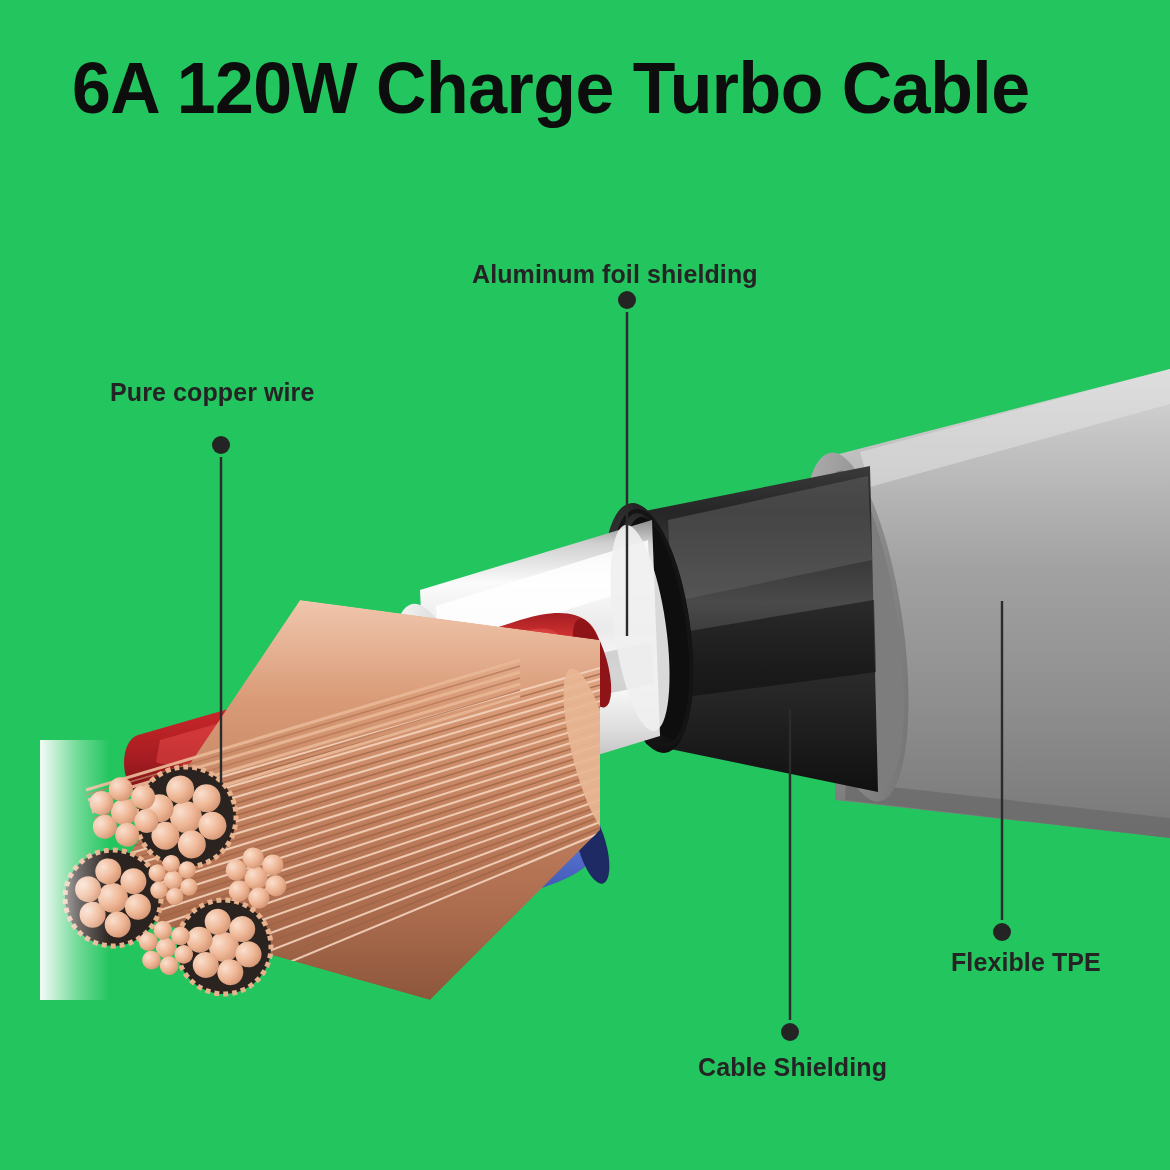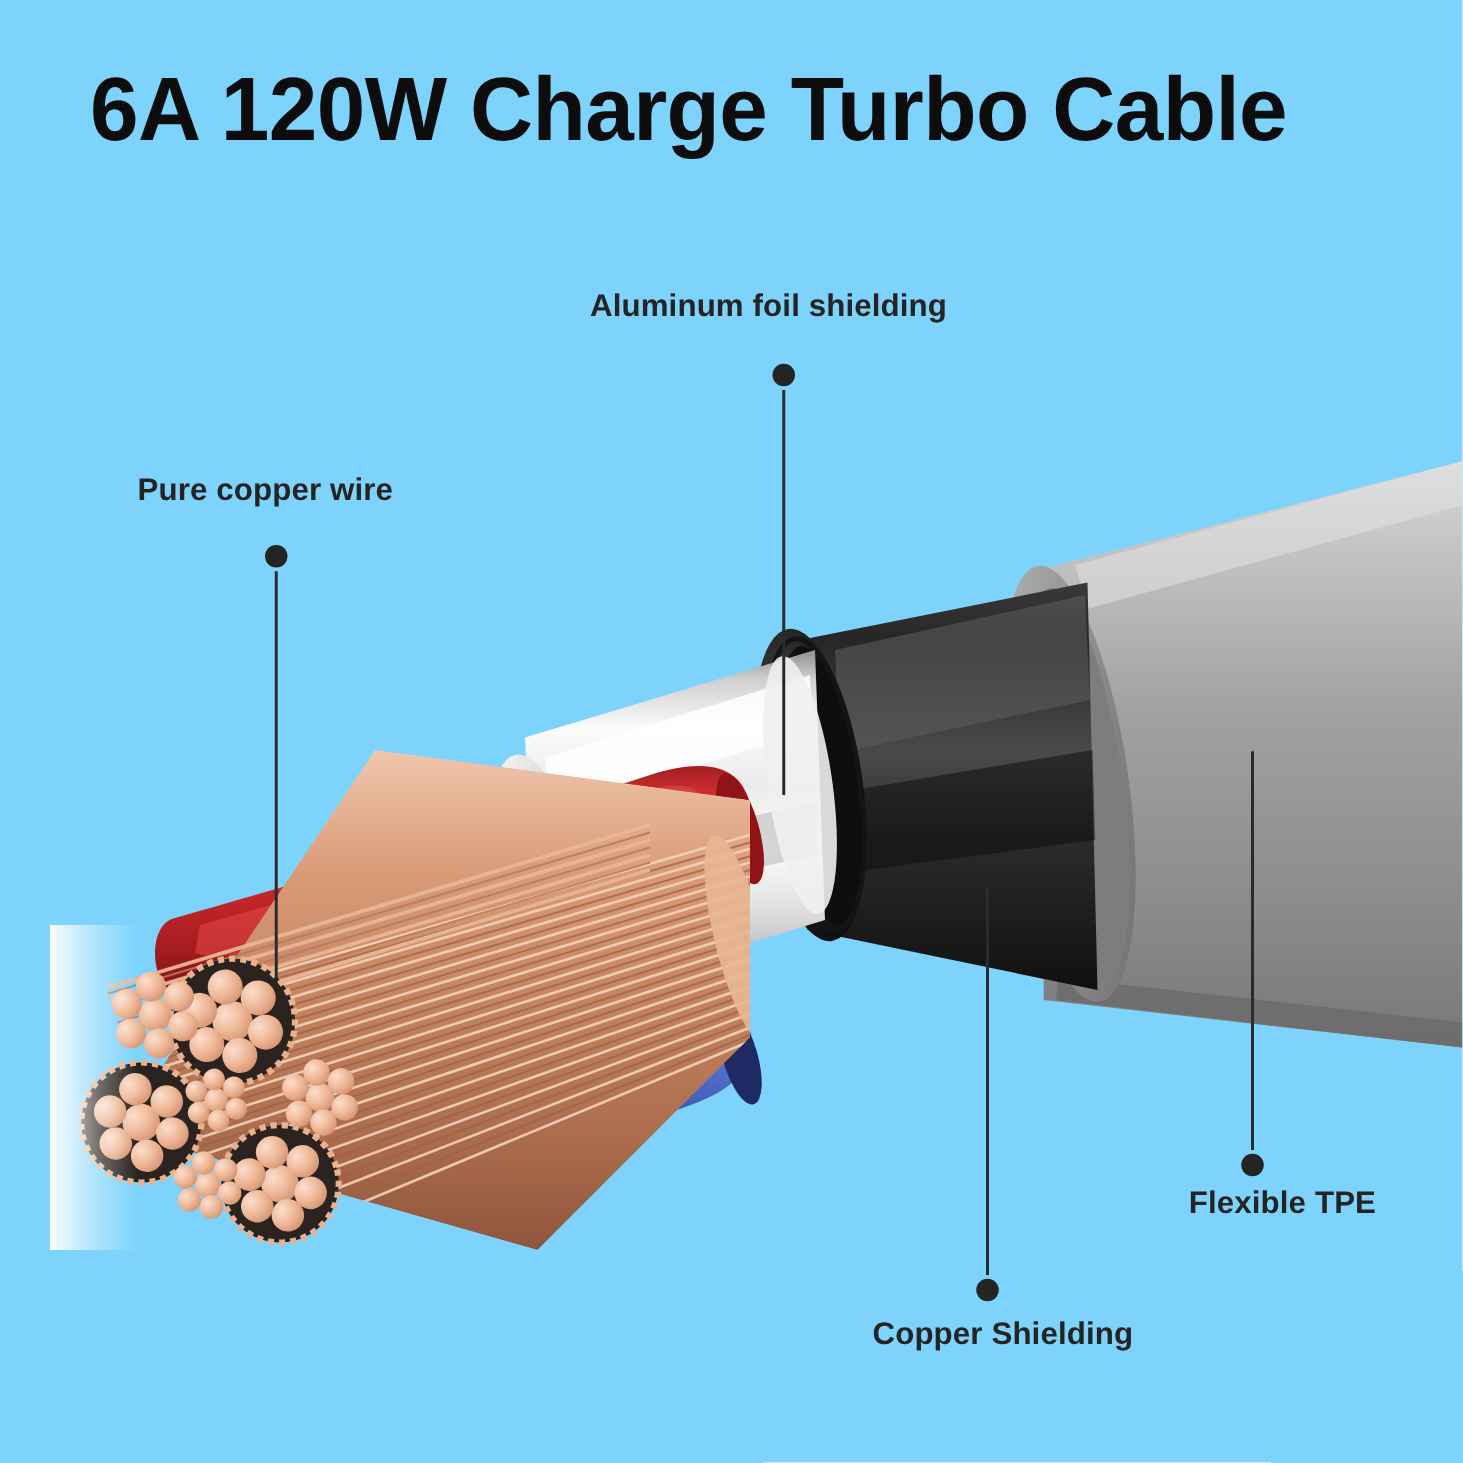--- a/index.html
+++ b/index.html
@@ -14,21 +14,21 @@
     overflow: hidden;
     font-family: "Liberation Sans", sans-serif;
     -webkit-font-smoothing: antialiased;
   }
 
   #stage {
     position: absolute;
     left: 0; top: 0;
     width: 1170px;
     height: 1170px;
-    background: #7dd3fc;
+    background: #22c55e;
   }
 
   
   .title {
     position: absolute;
     left: 72px;
     top: 48px;
     width: 1040px;
     font-size: 72px;
     line-height: 80px;
@@ -43,21 +43,21 @@
 
   
   .label {
     position: absolute;
     font-size: 25px;
     font-weight: 700;
     color: #242424;
     letter-spacing: 0.1px;
     white-space: nowrap;
   }
-  .label-alum  { left: 472px; top: 231px; }
+  .label-alum  { left: 472px; top: 260px; }
   .label-pure  { left: 110px; top: 378px; }
   .label-tpe   { left: 951px; top: 948px; }
   .label-cshd  { left: 698px; top: 1053px; }
 
   
   #art {
     position: absolute;
     left: 0; top: 0;
     width: 1170px;
     height: 1170px;
@@ -410,15 +410,15 @@
       </g>
     </g>
   </svg>
 
   <div class="label label-alum">Aluminum foil shielding</div>
 
   <div class="label label-pure">Pure copper wire</div>
 
   <div class="label label-tpe">Flexible TPE</div>
 
-  <div class="label label-cshd">Copper Shielding</div>
+  <div class="label label-cshd">Cable Shielding</div>
 
 </div>
 
 </body></html>

